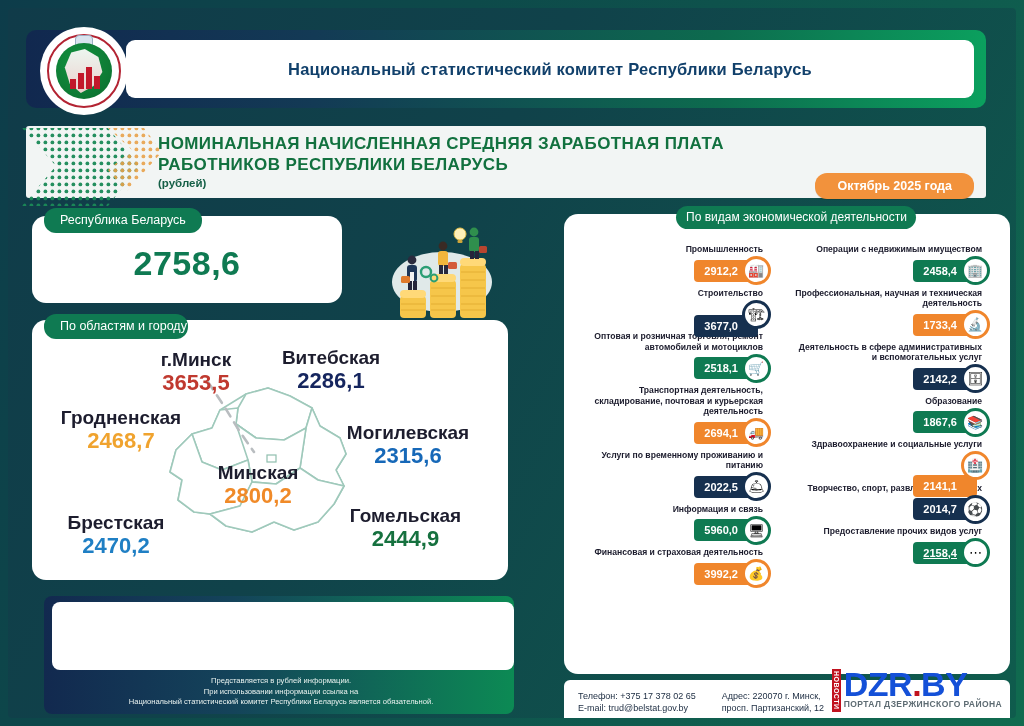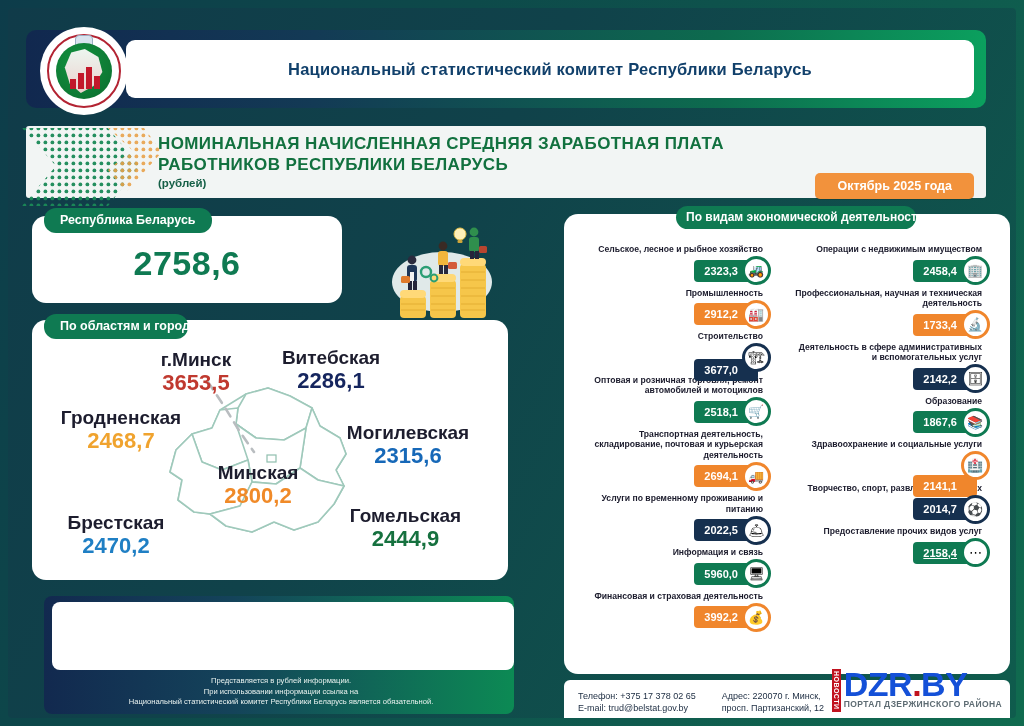--- a/index.html
+++ b/index.html
@@ -82,40 +82,40 @@
     position: absolute; left: 150px; top: 125px; width: 700px; text-align: left;
   }
   .title-1, .title-2 {
     color: #12713f; font-weight: bold; font-size: 17px; letter-spacing: .4px;
     line-height: 21px; white-space: nowrap;
   }
   .title-sub { color: #155f46; font-weight: bold; font-size: 11.5px; margin-top: 2px; }
   .date-badge {
     position: absolute; right: 42px; top: 165px;
     background: #f2923c; color: #fff; font-size: 12.5px; font-weight: bold;
-    padding: 6px 22px; border-radius: 5px; white-space: nowrap;
+    padding: 6px 22px; border-radius: 12px; white-space: nowrap;
     box-shadow: 0 1px 0 rgba(0,0,0,.12);
   }
   .title-band-bg {
     position: absolute; left: 18px; top: 118px; width: 960px; height: 72px;
     background: #f2f5f4; border-radius: 3px;
   }
   .dots {
     position: absolute; left: 14px; top: 118px; width: 140px; height: 82px;
     z-index: 4;
   }
 
   
   .card { background: #ffffff; border-radius: 14px; position: absolute; }
 
   .card-republic { left: 24px; top: 208px; width: 310px; height: 87px; }
   .tab {
     position: absolute; background: #0f7a52; color: #fff;
     border-radius: 12px; font-size: 12.5px; padding: 5px 16px; white-space: nowrap;
-    text-align: right; line-height: 15px; font-weight: bold;
+    text-align: right; line-height: 15px;
   }
   .tab-republic { left: 36px; top: 200px; z-index: 5; }
   .republic-value {
     position: absolute; left: 24px; top: 236px; width: 310px; text-align: center;
     color: #0f7a52; font-size: 34px; font-weight: bold; letter-spacing: .5px;
   }
 
   .card-regions { left: 24px; top: 312px; width: 476px; height: 260px; }
   .tab-regions { left: 36px; top: 306px; z-index: 5; width: 144px; }
 
@@ -404,27 +404,20 @@
       <div>При использовании информации ссылка на</div>
       <div>Национальный статистический комитет Республики Беларусь является обязательной.</div>
     </div>
 
     <div class="card card-eco"></div>
     <div class="tab tab-eco">По видам экономической деятельности</div>
 
     <div class="eco-cols">
       <div class="eco-col" id="eco-left">
           <div class="eco-item">
-            <div class="eco-label rt">Сельское, лесное и рыбное хозяйство</div>
-            <div class="eco-row r-right">
-              <div class="eco-pill" style="background: rgb(15, 122, 82);">2323,3</div>
-              <div class="eco-icon" style="border-color: rgb(15, 122, 82);">🚜</div>
-            </div>
-          </div>
-          <div class="eco-item">
             <div class="eco-label rt">Промышленность</div>
             <div class="eco-row r-right">
               <div class="eco-pill" style="background: rgb(240, 134, 44);">2912,2</div>
               <div class="eco-icon" style="border-color: rgb(240, 134, 44);">🏭</div>
             </div>
           </div>
           <div class="eco-item">
             <div class="eco-label rt">Строительство</div>
             <div class="eco-row r-right">
               <div class="eco-pill" style="background: rgb(22, 48, 79); margin-top: 24px;">3677,0</div>

